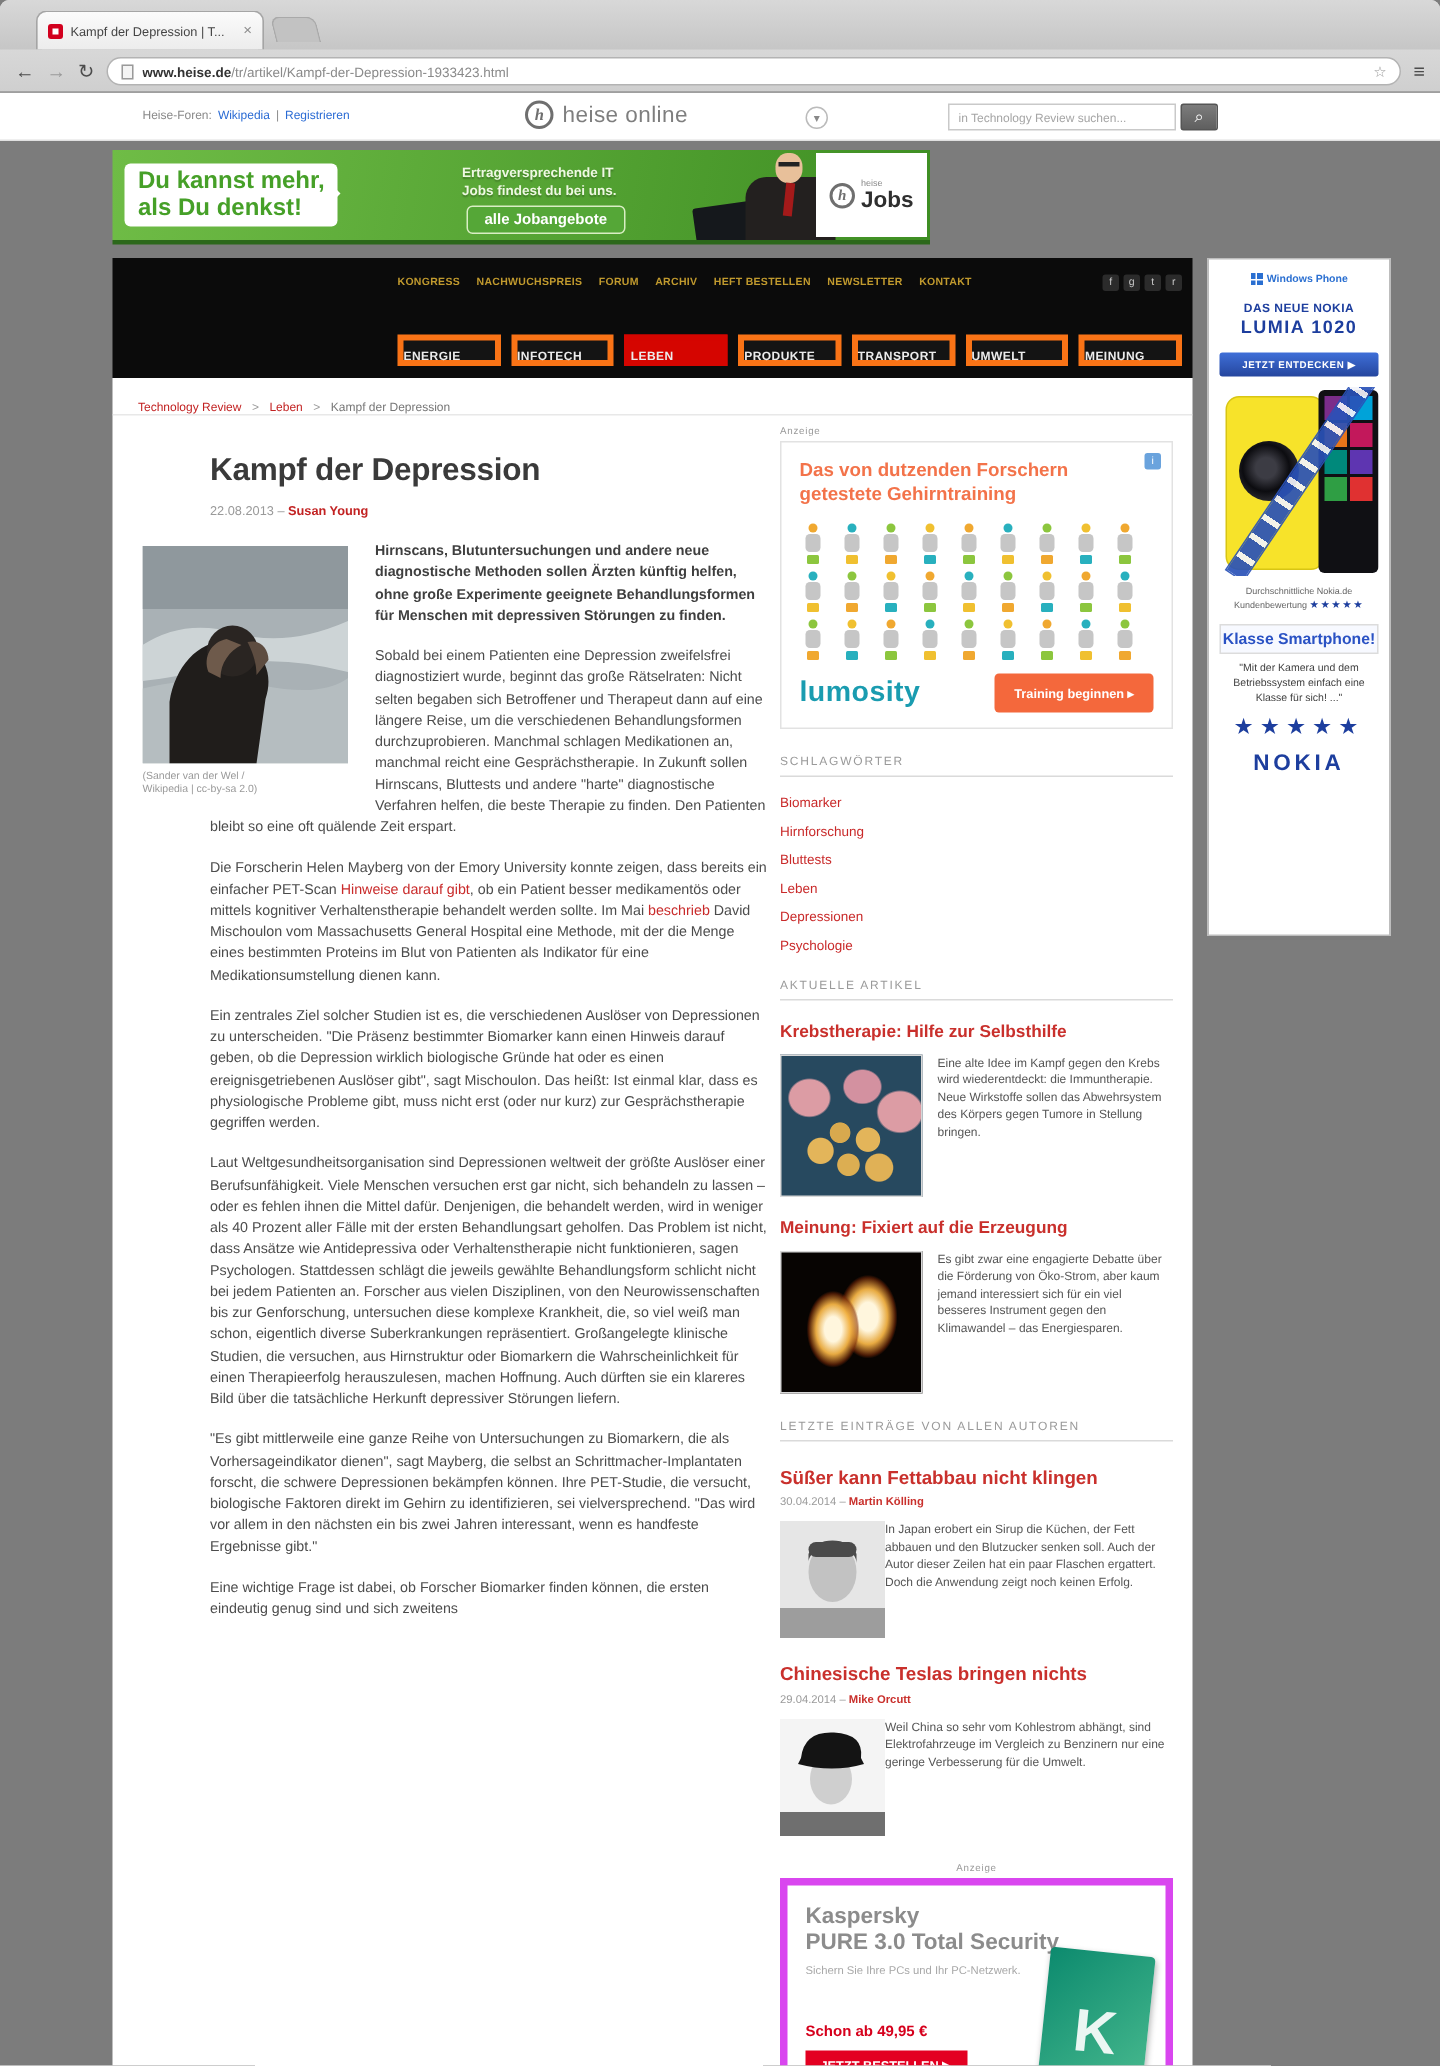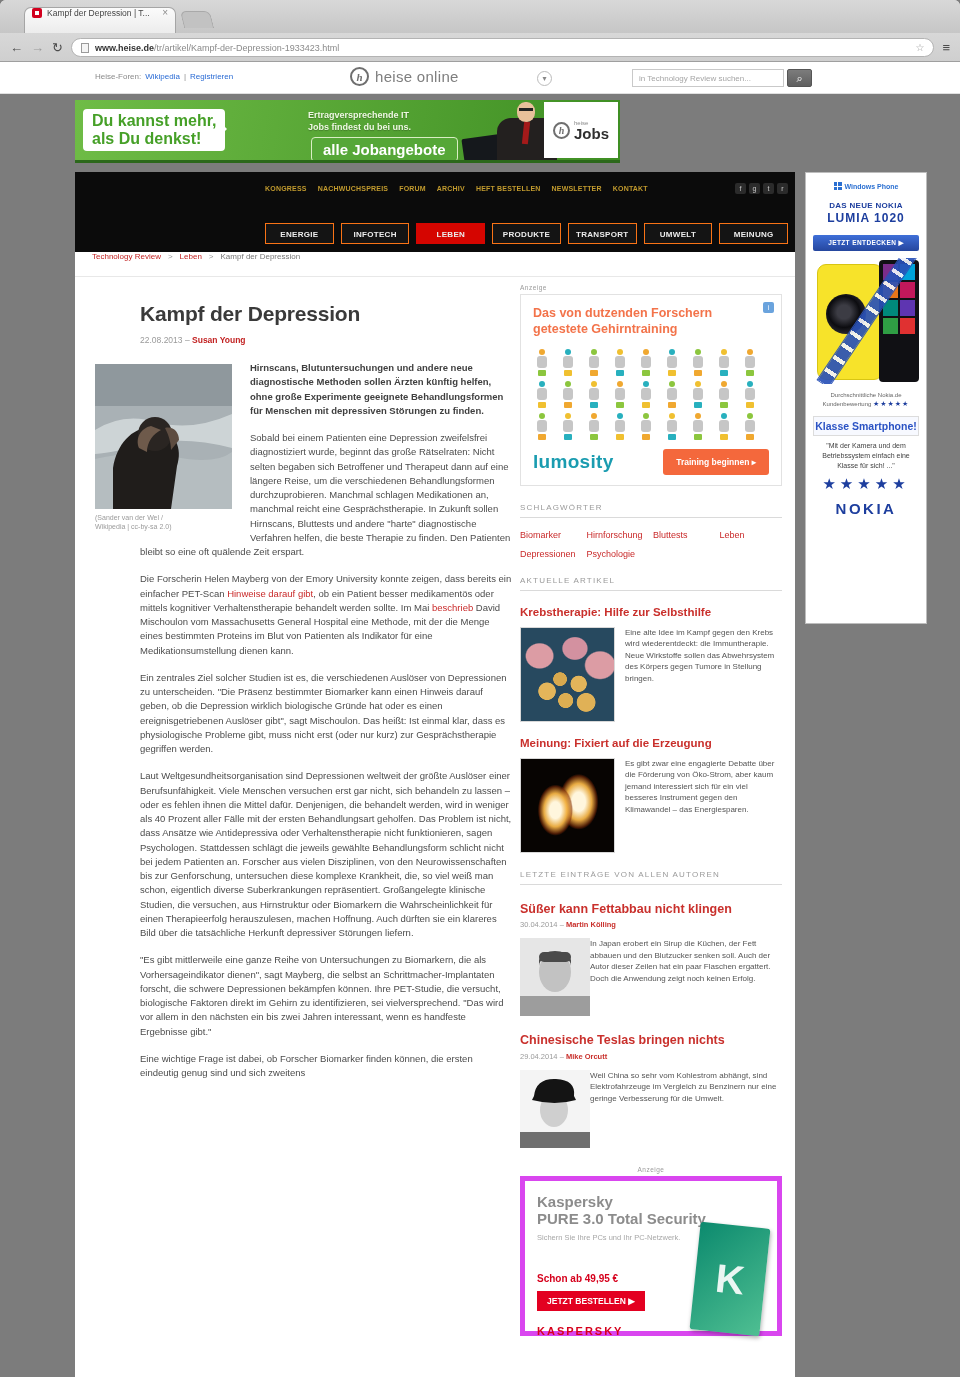--- a/index.html
+++ b/index.html
@@ -1,21 +1,21 @@
 <!DOCTYPE html>
 <html><head>
 <meta charset="utf-8">
 <style>
   *{margin:0;padding:0;box-sizing:border-box}
   html,body{width:960px;height:1377px;overflow:hidden}
   body{position:relative;background:#7c7c7c;font-family:"Liberation Sans",sans-serif;-webkit-font-smoothing:antialiased}
   
   .chrome{position:absolute;top:0;left:0;width:960px;height:62px;background:linear-gradient(#e2e2e2,#cfcfcf);border-bottom:1px solid #9f9f9f;border-radius:6px 6px 0 0}
   .tabstrip{position:relative;height:33px;background:linear-gradient(#d8d8d8,#c6c6c6);border-radius:6px 6px 0 0}
-  .tab{position:absolute;left:24px;top:7px;width:152px;height:26px;background:linear-gradient(#fbfbfb,#ececec);border:1px solid #a5a5a5;border-bottom:none;border-radius:7px 7px 0 0;display:flex;align-items:flex-start;gap:5px;padding:0 7px}
+  .tab{position:absolute;left:24px;top:7px;width:152px;height:26px;background:linear-gradient(#fbfbfb,#ececec);border:1px solid #a5a5a5;border-bottom:none;border-radius:7px 7px 0 0;display:flex;align-items:center;gap:5px;padding:0 7px}
   .favicon{width:10px;height:10px;border-radius:2px;background:#d2001e;flex:0 0 auto;position:relative}
   .favicon::after{content:"";position:absolute;left:3px;top:3px;width:4px;height:4px;background:#fff}
   .tab-title{font-size:8.5px;color:#444;white-space:nowrap;overflow:hidden;flex:1}
   .tab-close{font-size:10px;color:#8d8d8d;line-height:1}
   .newtab{position:absolute;left:182px;top:11px;width:30px;height:17px;background:#c2c2c2;border:1px solid #a9a9a9;border-bottom:none;border-radius:6px 6px 0 0;transform:skewX(14deg)}
   .addr-row{position:absolute;top:33px;left:0;right:0;height:29px;display:flex;align-items:center;padding:0 10px;gap:8px}
   .nav-glyph{font-size:13px;color:#4c4c4c;line-height:1}
   .nav-glyph.dim{color:#9a9a9a}
   .url-box{flex:1;height:19px;background:#fff;border:1px solid #b3b3b3;border-radius:10px;display:flex;align-items:center;padding:0 9px;gap:6px}
   .page-icon{width:8px;height:10px;border:1px solid #9a9a9a;background:#f4f4f4;flex:0 0 auto}
@@ -32,21 +32,21 @@
   .hb-drop{position:absolute;left:537px;top:9px;width:15px;height:15px;border:1px solid #bbb;border-radius:50%;font-size:8px;color:#888;display:flex;align-items:center;justify-content:center}
   .hb-search{position:absolute;left:632px;top:7px;display:flex}
   .hb-input{width:152px;height:18px;border:1px solid #c9c9c9;font-size:8px;color:#999;padding:0 6px;font-family:"Liberation Sans",sans-serif}
   .hb-input::placeholder{color:#a5a5a5}
   .hb-search-btn{width:25px;height:18px;background:linear-gradient(#7c7c7c,#5f5f5f);border:1px solid #555;color:#fff;font-size:11px;line-height:16px;text-align:center;border-radius:2px;margin-left:3px}
   
   .jobs-banner{position:absolute;left:75px;top:100px;width:545px;height:63px;background:linear-gradient(100deg,#6fbc46,#3e8e23);border-bottom:3px solid #2c681b;overflow:hidden}
   .jb-claim{position:absolute;left:8px;top:9px;background:#fff;border-radius:4px;padding:3px 9px;color:#46a028;font-weight:bold;font-size:16px;line-height:1.12}
   .jb-claim::after{content:"";position:absolute;right:-8px;top:14px;border:6px solid transparent;border-left-color:#fff}
   .jb-mid{position:absolute;left:233px;top:9px;color:#eef8e2;font-size:9px;font-weight:bold;line-height:1.35;text-shadow:0 1px 1px rgba(0,0,0,.25)}
-  .jb-btn{position:absolute;left:236px;top:37px;background:#55a737;border:1px solid #d9eec4;color:#fff;font-weight:bold;font-size:15px;padding:3px 11px;border-radius:4px}
+  .jb-btn{position:absolute;left:236px;top:37px;background:#55a737;border:1px solid #d9eec4;color:#fff;font-weight:bold;font-size:10px;padding:3px 11px;border-radius:4px}
   .jb-man{position:absolute;left:388px;top:0;width:100px;height:63px}
   .jb-head{position:absolute;left:54px;top:2px;width:18px;height:20px;background:#e8c09a;border-radius:45%}
   .jb-glasses{position:absolute;left:56px;top:8px;width:14px;height:3px;background:#222}
   .jb-body{position:absolute;left:34px;top:18px;width:60px;height:45px;background:#23201f;border-radius:14px 10px 0 0}
   .jb-tie{position:absolute;left:60px;top:22px;width:6px;height:22px;background:#a41a1a;transform:rotate(6deg)}
   .jb-laptop{position:absolute;left:0px;top:36px;width:46px;height:26px;background:#15181c;transform:rotate(-8deg);border-radius:2px}
   .jb-logo-box{position:absolute;right:2px;top:2px;width:74px;height:56px;background:#fff;display:flex;align-items:center;justify-content:center;gap:4px}
   .jb-lb-circle{width:17px;height:17px;border:2px solid #6f6f6f;border-radius:50%;color:#6f6f6f;font-size:10px;font-style:italic;font-weight:bold;display:flex;align-items:center;justify-content:center;font-family:"Liberation Serif",serif}
   .jb-lb-col{display:flex;flex-direction:column;line-height:1}
   .jb-lb-heise{font-size:6px;color:#8a8a8a}
@@ -54,25 +54,25 @@
   
   .masthead{position:absolute;left:75px;top:172px;width:720px;height:80px;background:#0b0b0b}
   .tr-logo{position:absolute;left:3px;top:3px;width:156px;height:74px;background:#c50500;color:#fff;padding:7px 9px}
   .tr-l1{font-size:19px;font-weight:bold;line-height:1.02;letter-spacing:-0.3px}
   .tr-tag{font-size:5.5px;color:#f2d7a0;margin-top:4px;letter-spacing:0.4px}
   .top-nav{position:absolute;left:190px;top:13px;display:flex;gap:11px}
   .top-nav span{font-size:7px;font-weight:bold;color:#c19a2e;letter-spacing:0.2px}
   .mh-social{position:absolute;right:7px;top:11px;display:flex;gap:3px}
   .mh-social span{width:11px;height:11px;background:#2b2b2b;color:#c9c9c9;font-size:7px;line-height:11px;text-align:center;border-radius:2px}
   .main-nav{position:absolute;left:190px;right:7px;bottom:8px;display:flex;gap:7px}
-  .main-nav div{flex:1;height:21px;line-height:21px;text-align:center;background:#141414;border:1px solid #f97316;color:#ececec;font-size:8px;font-weight:bold;letter-spacing:0.3px}
+  .main-nav div{flex:1;height:21px;line-height:21px;background:#141414;border:4px solid #f97316;color:#ececec;font-size:8px;font-weight:bold;letter-spacing:0.3px}
   .main-nav div.active{background:#d50500;border-color:#d50500}
   
   .content{position:absolute;left:75px;top:252px;width:720px;height:1125px;background:#fff;overflow:hidden}
-  .breadcrumb{height:25px;border-bottom:1px solid #e8e8e8;display:flex;align-items:flex-start;gap:7px;padding-left:17px;font-size:8px;color:#9a9a9a}
+  .breadcrumb{height:25px;border-bottom:1px solid #e8e8e8;display:flex;align-items:flex-end;gap:7px;padding-left:17px;font-size:8px;color:#9a9a9a}
   .breadcrumb .crumb{color:#c22222}
   .breadcrumb .last{color:#777}
   .main-col{position:absolute;left:65px;top:50px;width:372px}
   .art-title{font-size:21px;font-weight:bold;color:#3a3a3a;letter-spacing:-0.2px}
   .byline{margin:9px 0 16px;font-size:8.5px;color:#9a9a9a}
   .byline .author{color:#c22222;font-weight:bold}
   .figure{float:left;width:137px;margin:3px 18px 8px -45px}
   .art-img{width:137px;height:145px;display:block}
   .caption{font-size:7px;color:#9a9a9a;margin-top:4px;line-height:1.35}
   .main-col p{font-size:9.5px;line-height:1.5;color:#4c4c4c;margin-bottom:13px}
@@ -86,21 +86,21 @@
   .adchoice{position:absolute;right:7px;top:7px;width:11px;height:11px;background:#6aa3dd;color:#fff;font-size:7px;text-align:center;line-height:11px;border-radius:2px}
   .lum-grid{display:flex;flex-wrap:wrap;gap:5px 7px;margin-top:11px;width:234px}
   .lum-fig{width:19px;height:27px;position:relative;display:inline-block}
   .lf-head{position:absolute;left:6px;top:0;width:6px;height:6px;border-radius:50%}
   .lf-body{position:absolute;left:4px;top:7px;width:10px;height:12px;background:#c6c6c6;border-radius:3px}
   .lf-feet{position:absolute;left:5px;bottom:0;width:8px;height:6px;border-radius:1px}
   .lum-bottom{display:flex;justify-content:space-between;align-items:center;margin-top:9px}
   .lum-logo{color:#1a9cb0;font-size:19px;font-weight:bold;letter-spacing:0.3px}
   .lum-btn{background:#f4683c;color:#fff;font-size:8.5px;font-weight:bold;padding:8px 13px;border-radius:3px;border:none}
   .side-heading{font-size:8px;color:#9a9a9a;letter-spacing:1.2px;padding-bottom:5px;border-bottom:1px solid #dadada;margin-top:17px}
-  .tags{display:grid;grid-template-columns:1fr 1fr 1fr 1fr;gap:9px 4px;margin-top:12px}
+  .tags{display:grid;grid-template-columns:1fr;gap:9px 4px;margin-top:12px}
   .tags span{font-size:9px;color:#c92a2a}
   .teaser-head{color:#c9302c;font-size:11.5px;font-weight:bold;margin:15px 0 9px}
   .teaser-row{display:flex;gap:10px}
   .teaser-img{width:95px;height:95px;flex:0 0 auto;border:1px solid #d8d8d8}
   .img-bulb{background:radial-gradient(22px 32px at 37% 55%,#fff6dd 0 26%,rgba(244,180,70,.95) 52%,rgba(130,45,8,.55) 74%,transparent 80%),radial-gradient(24px 34px at 62% 46%,#fff6dd 0 28%,rgba(244,180,70,.95) 54%,rgba(130,45,8,.55) 76%,transparent 82%),#070402}
   .img-cells{background:radial-gradient(14px 14px at 28% 68%,#e3b55a 0 60%,rgba(0,0,0,0) 65%),radial-gradient(12px 12px at 48% 78%,#dcae52 0 60%,rgba(0,0,0,0) 65%),radial-gradient(13px 13px at 62% 60%,#e3b55a 0 60%,rgba(0,0,0,0) 65%),radial-gradient(11px 11px at 42% 55%,#d8a94e 0 60%,rgba(0,0,0,0) 65%),radial-gradient(15px 15px at 70% 80%,#e0b156 0 60%,rgba(0,0,0,0) 65%),radial-gradient(22px 20px at 20% 30%,#dc9ca4 0 60%,rgba(0,0,0,0) 66%),radial-gradient(20px 18px at 58% 22%,#d391a0 0 60%,rgba(0,0,0,0) 66%),radial-gradient(24px 22px at 85% 40%,#dc9ca4 0 60%,rgba(0,0,0,0) 66%),#27495f}
   .teaser-text{font-size:8px;color:#555;line-height:1.45}
   .entry-head{font-size:12.5px;color:#c9302c;font-weight:bold;margin:17px 0 3px;line-height:1.25}
   .date-line{font-size:7.5px;color:#9a9a9a;margin-bottom:9px}
   .date-line .author{color:#c9302c;font-weight:bold}

